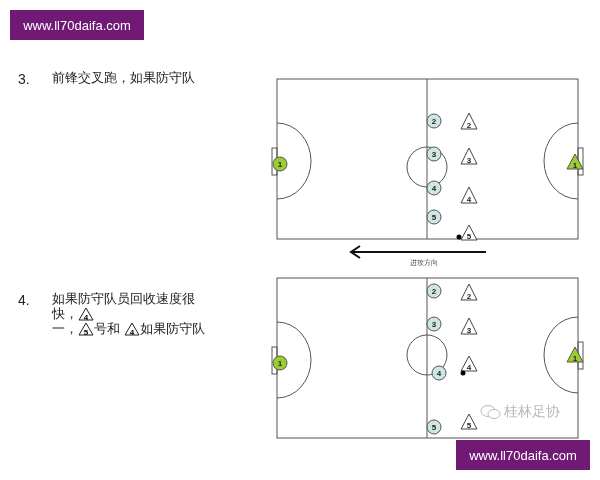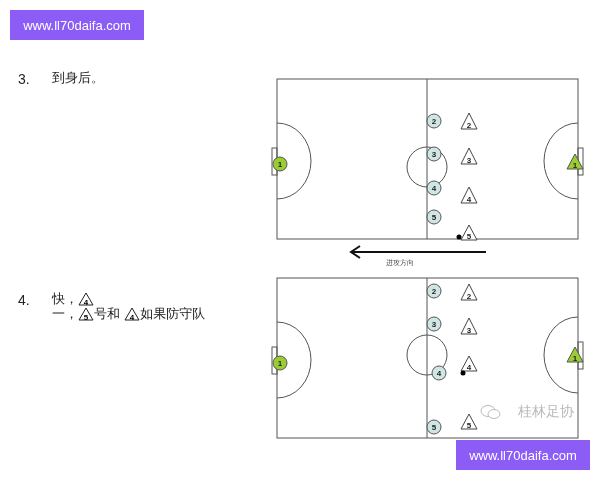--- a/index.html
+++ b/index.html
@@ -1,40 +1,41 @@
 <!DOCTYPE html>
 <html><head>
 <meta charset="utf-8">
 <style>
   html, body { margin:0; padding:0; }
   body { width:600px; height:480px; background:#ffffff; position:relative; overflow:hidden;
          font-family:"DejaVu Sans", sans-serif; }
-  .watermark { position:absolute; background:#8b5cf6; color:#ffffff; font-family:"Liberation Sans", sans-serif;
+  .watermark { position:absolute; background:#701a75; color:#ffffff; font-family:"Liberation Sans", sans-serif;
                font-size:13px; display:flex; align-items:center; justify-content:center; }
   .wm-top { left:10px; top:10px; width:134px; height:30px; }
   .wm-bottom { left:456px; top:440px; width:134px; height:30px; }
   .step-num { position:absolute; font-family:"Liberation Sans", sans-serif; font-size:14px; color:#222; }
   .step-text { position:absolute; width:175px; font-size:13px; line-height:15px; color:#222; }
   .inline-tri { display:inline-block; width:16px; height:14px; vertical-align:-3px; }
   svg.pitch { position:absolute; left:0; top:0; }
   .arrow-label { position:absolute; font-size:7px; color:#444; }
-  .wechat { position:absolute; left:480px; top:403px; color:#b8b8b8; font-size:14px; display:flex; align-items:center; gap:16px; }
+  .wechat { position:absolute; left:480px; top:403px; color:#b8b8b8; font-size:14px; display:flex; align-items:center; gap:2px; }
 </style>
 </head>
 <body>
 
 <div class="watermark wm-top">www.ll70daifa.com</div>
 
 <div class="step-num" style="left:18px;top:71px;">3.</div>
 <div class="step-text" style="left:52px;top:70px;">
-  <div>到身后。</div>
+  <div>前锋交叉跑，如果防守队</div>
 </div>
 
 <div class="step-num" style="left:18px;top:292px;">4.</div>
 <div class="step-text" style="left:52px;top:291px;width:185px;">
+  <div>如果防守队员回收速度很</div>
   <div>
     <span>快，</span><svg class="inline-tri" viewBox="0 0 16 14">
         <polygon points="8,1 15,13 1,13" fill="#fff" stroke="#222" stroke-width="1"></polygon>
         <text x="8" y="12.5" font-size="8" text-anchor="middle" font-family="Liberation Sans, sans-serif" font-weight="bold">4</text>
       </svg>
   </div>
   <div>
     <span>一，</span><svg class="inline-tri" viewBox="0 0 16 14">
         <polygon points="8,1 15,13 1,13" fill="#fff" stroke="#222" stroke-width="1"></polygon>
         <text x="8" y="12.5" font-size="8" text-anchor="middle" font-family="Liberation Sans, sans-serif" font-weight="bold">5</text>
@@ -156,21 +157,21 @@
   <g font-size="8" text-anchor="middle">
     <circle cx="280" cy="363" r="7" fill="#9acd32" stroke="#555"></circle>
       <text x="280" y="366" fill="#222">1</text>
   </g>
   <g font-size="8" text-anchor="middle">
     <polygon points="575,347 583,362 567,362" fill="#9acd32" stroke="#555"></polygon>
       <text x="575" y="361" fill="#222">1</text>
   </g>
 </svg>
 
-<div class="arrow-label" style="left:386px;top:258px;">进攻方向</div>
+<div class="arrow-label" style="left:410px;top:258px;">进攻方向</div>
 
 <div class="wechat">
   <svg width="22" height="16" viewBox="0 0 22 16">
     <ellipse cx="8" cy="7" rx="7" ry="5.5" fill="none" stroke="#bbb" stroke-width="1"></ellipse>
     <ellipse cx="14" cy="10" rx="6" ry="4.5" fill="#fff" stroke="#bbb" stroke-width="1"></ellipse>
   </svg>
   <span>桂林足协</span>
 </div>
 
 <div class="watermark wm-bottom">www.ll70daifa.com</div>

